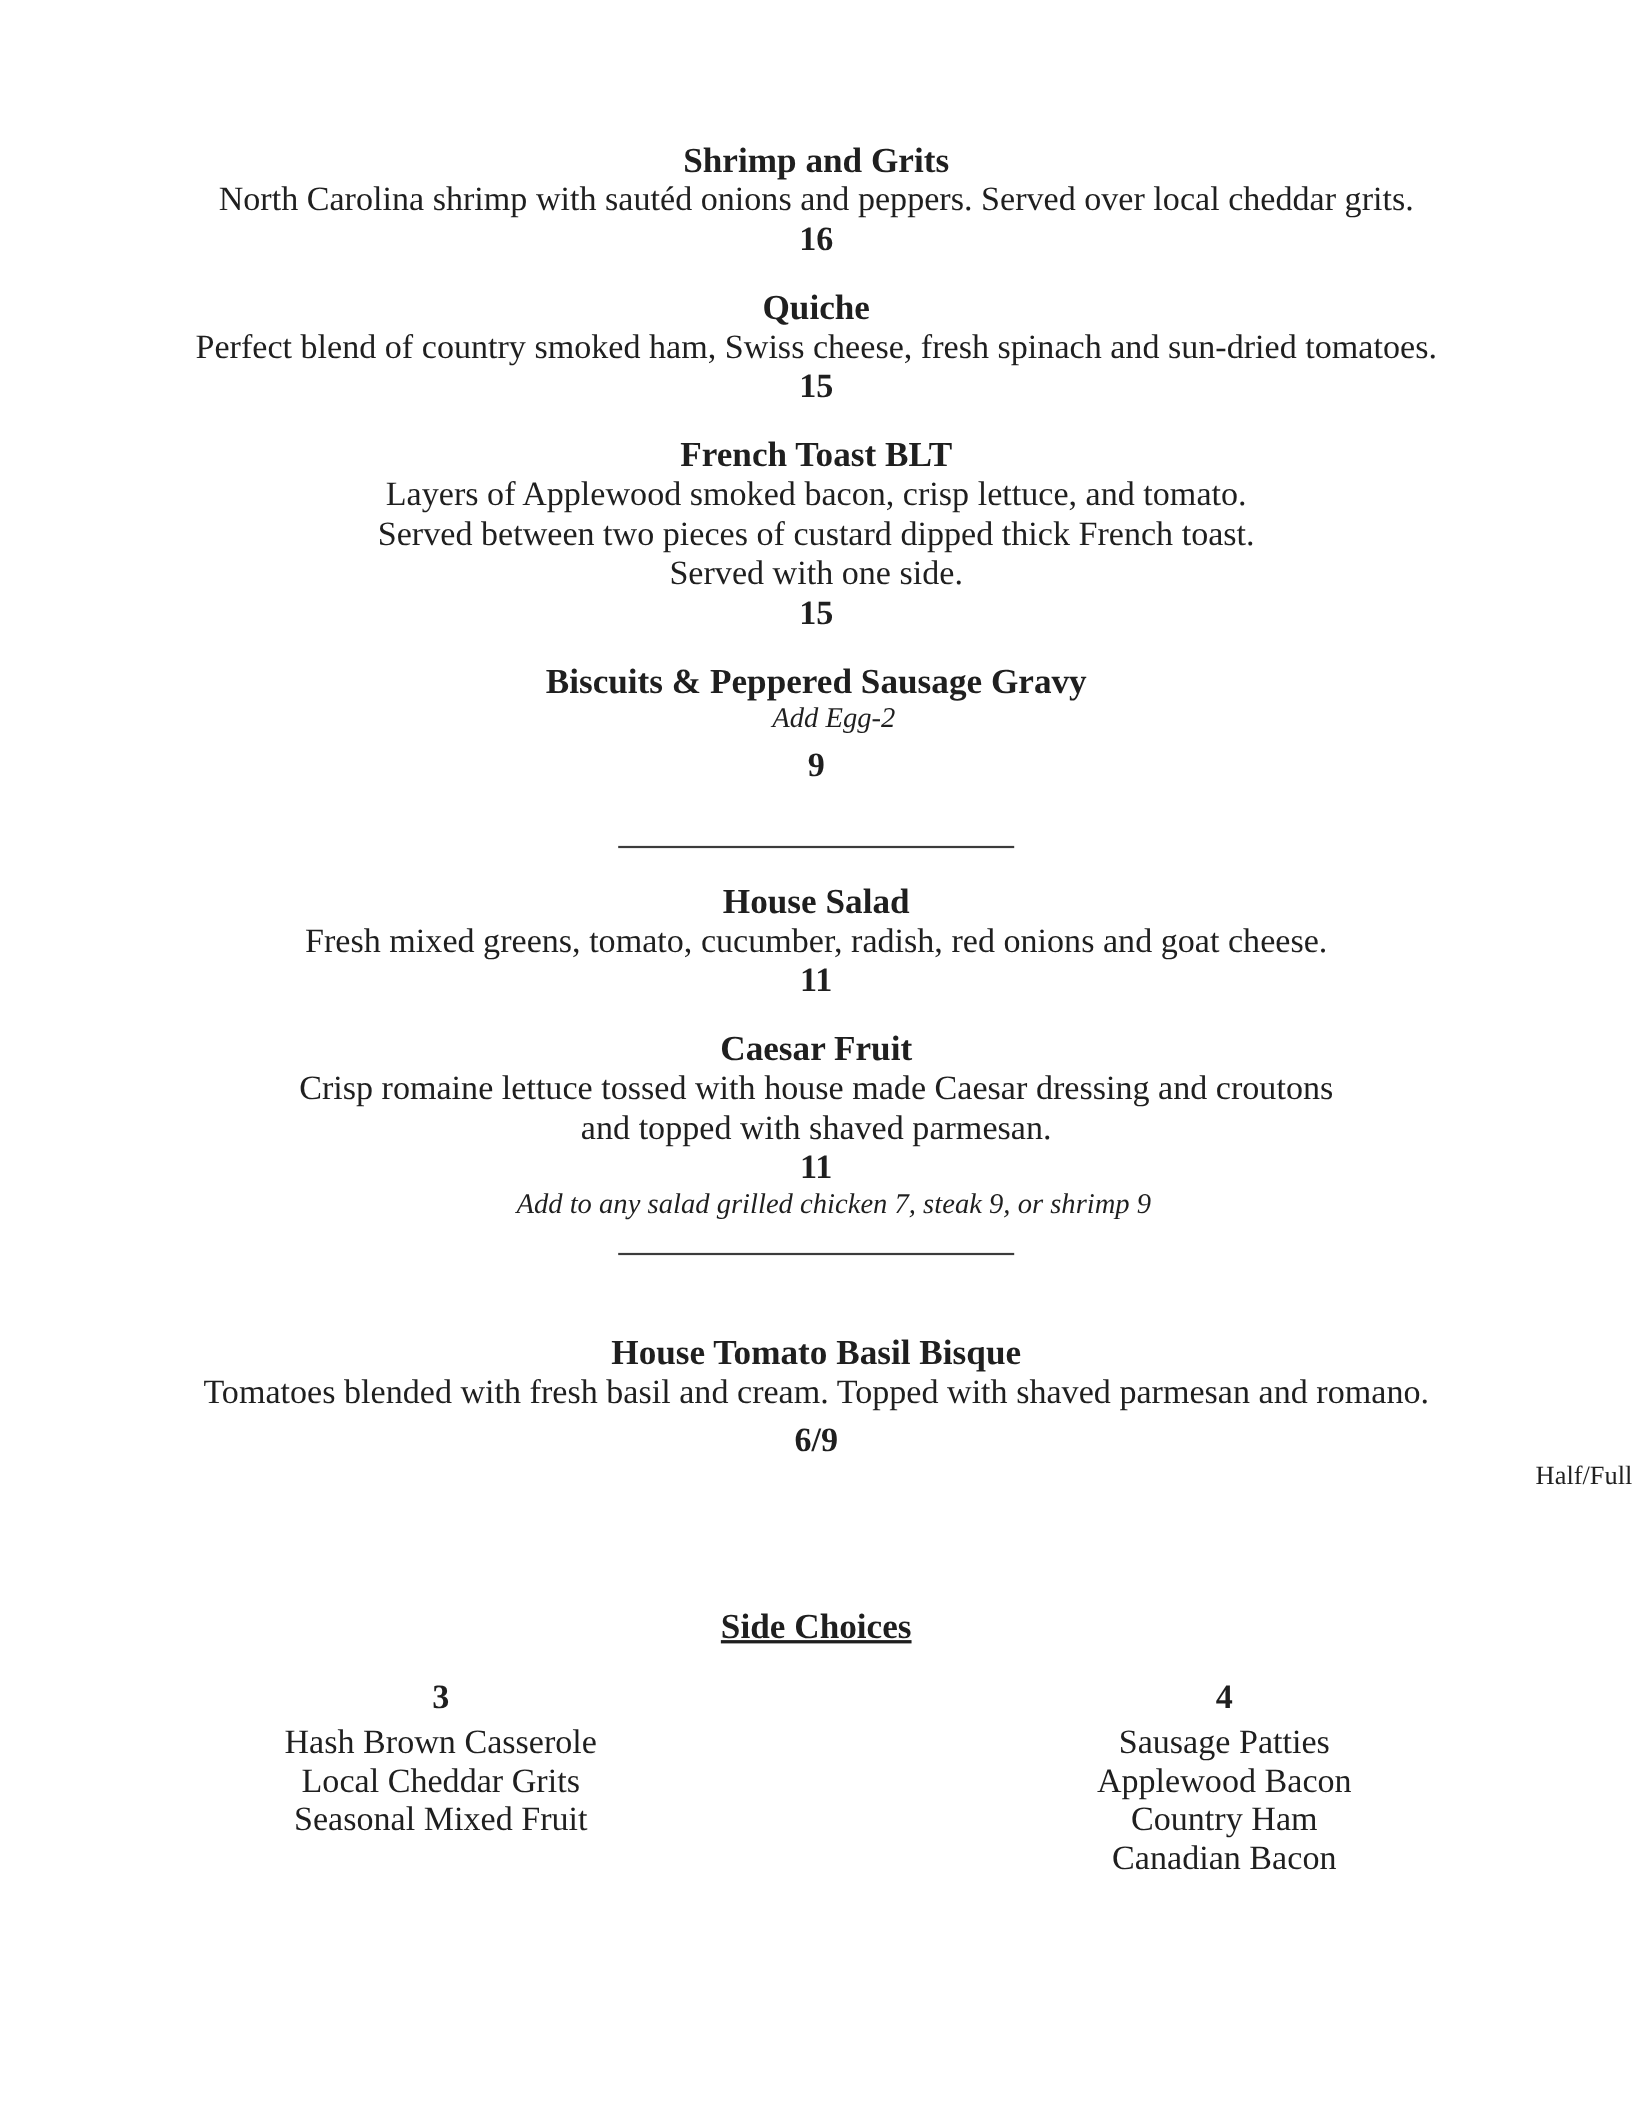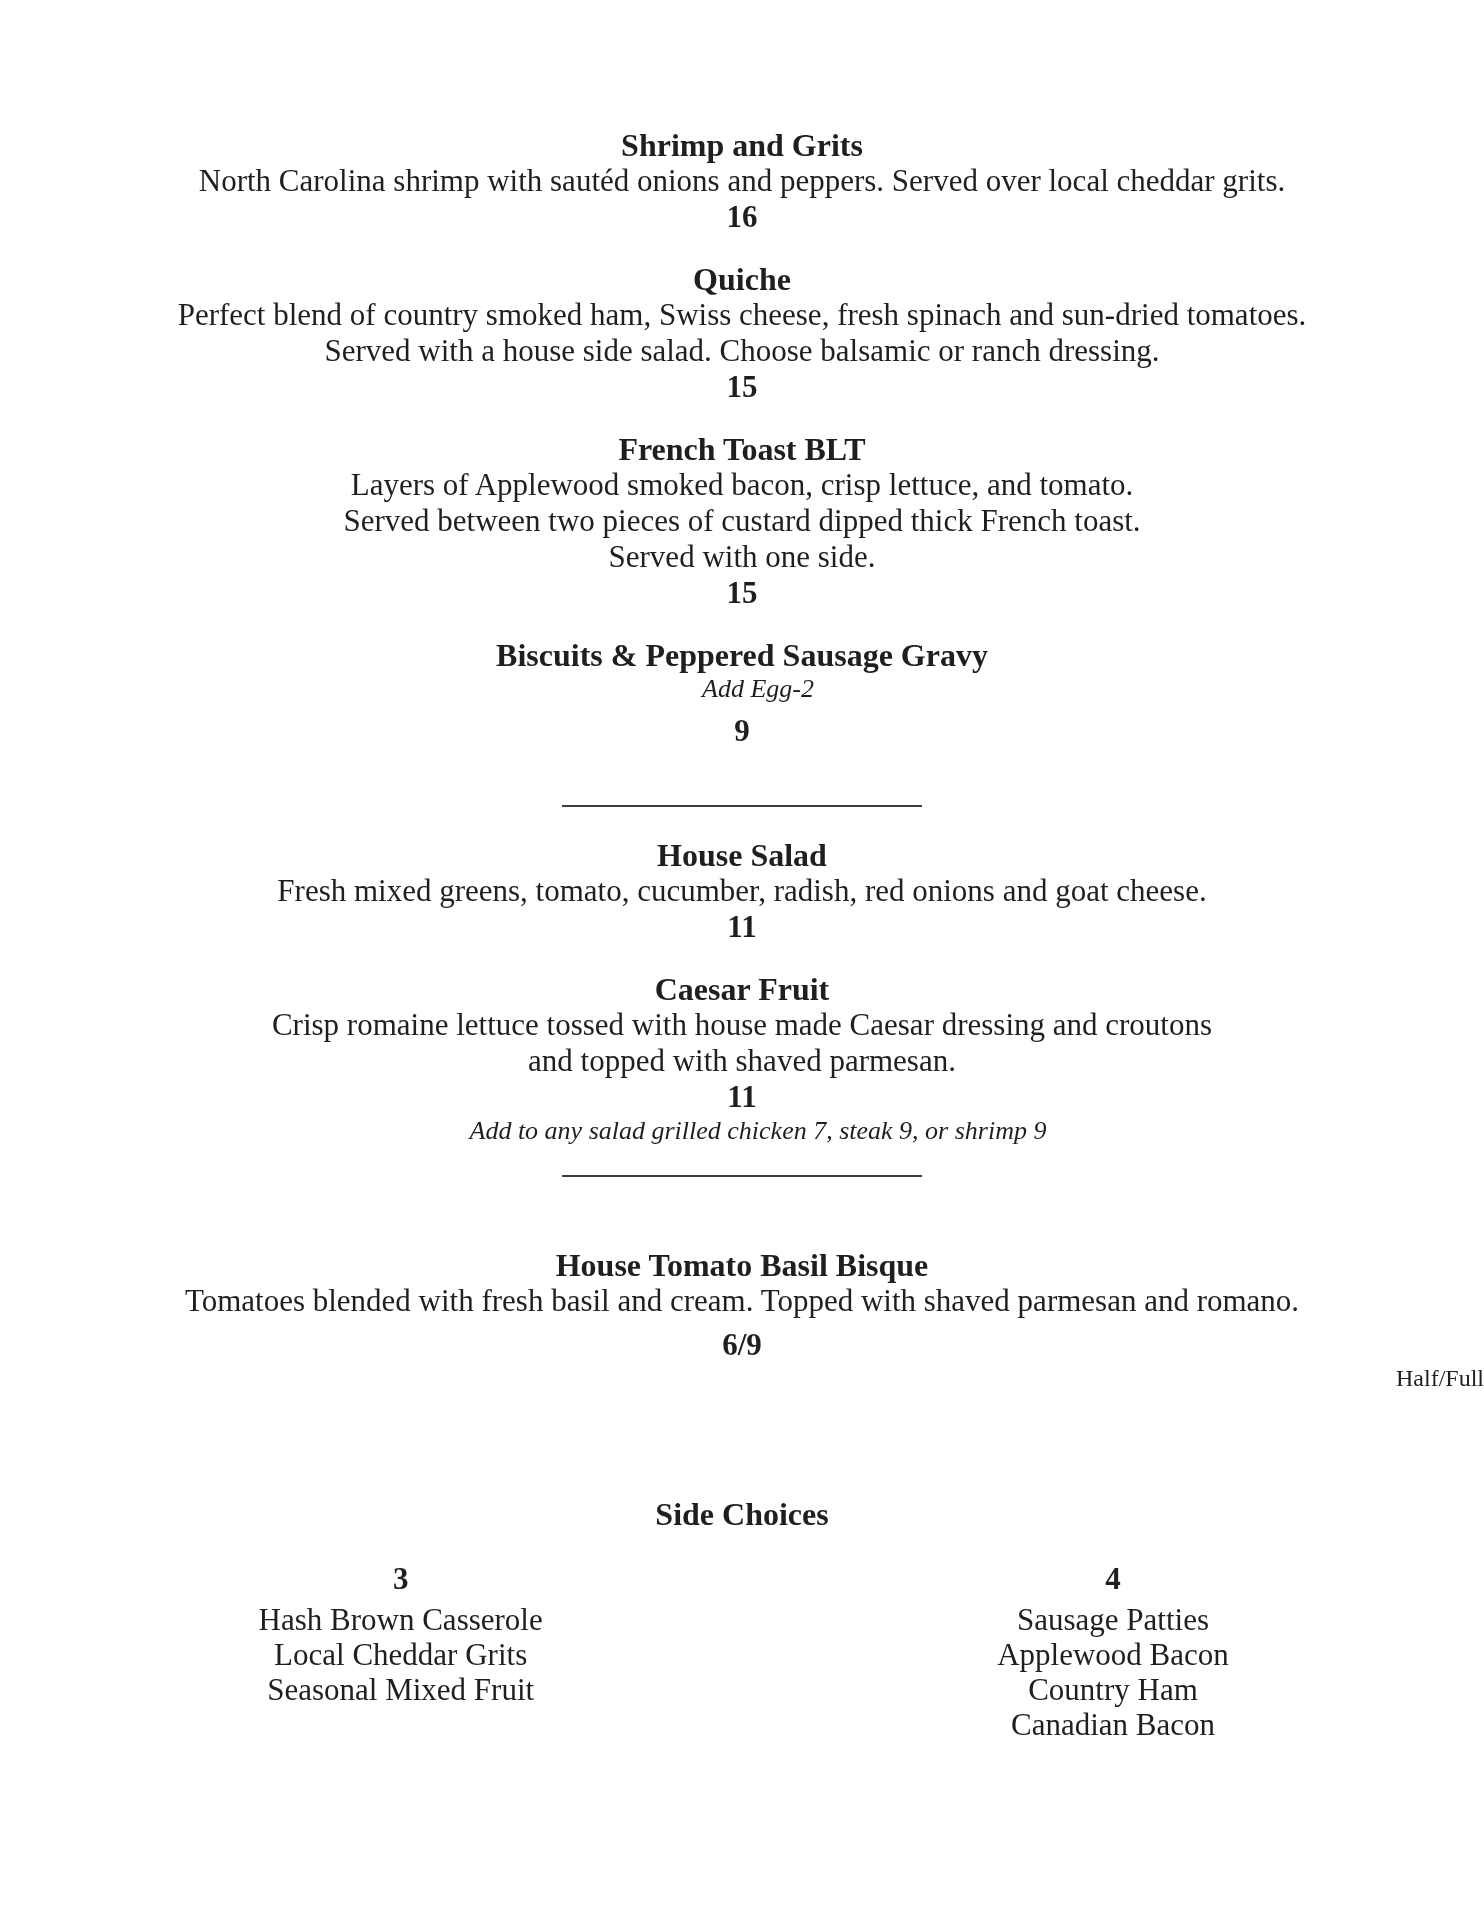--- a/index.html
+++ b/index.html
@@ -62,20 +62,21 @@
     margin: 28px auto 70px auto;
   }
   .sides-section {
     margin-top: 103px;
   }
   .sides-section h2 {
     margin: 0;
     font-size: 32px;
     line-height: 36px;
     font-weight: bold;
+    text-decoration: underline;
   }
   .side-columns {
     display: flex;
     margin-top: 29px;
     text-align: center;
   }
   .side-col {
     width: 28%;
   }
   .side-col.left  { margin-left: 13%; }
@@ -97,21 +98,20 @@
 
   <section class="menu-item">
     <h2>Shrimp and Grits</h2>
     <p class="desc">North Carolina shrimp with sautéd onions and peppers. Served over local cheddar grits.</p>
     <p class="price">16</p>
   </section>
 
   <section class="menu-item">
     <h2>Quiche</h2>
     <p class="desc">Perfect blend of country smoked ham, Swiss cheese, fresh spinach and sun-dried tomatoes.</p>
-    <p class="desc">Served with a house side salad. Choose balsamic or ranch dressing.</p>
     <p class="price">15</p>
   </section>
 
   <section class="menu-item">
     <h2>French Toast BLT</h2>
     <p class="desc">Layers of Applewood smoked bacon, crisp lettuce, and tomato.</p>
     <p class="desc">Served between two pieces of custard dipped thick French toast.</p>
     <p class="desc">Served with one side.</p>
     <p class="price">15</p>
   </section>

